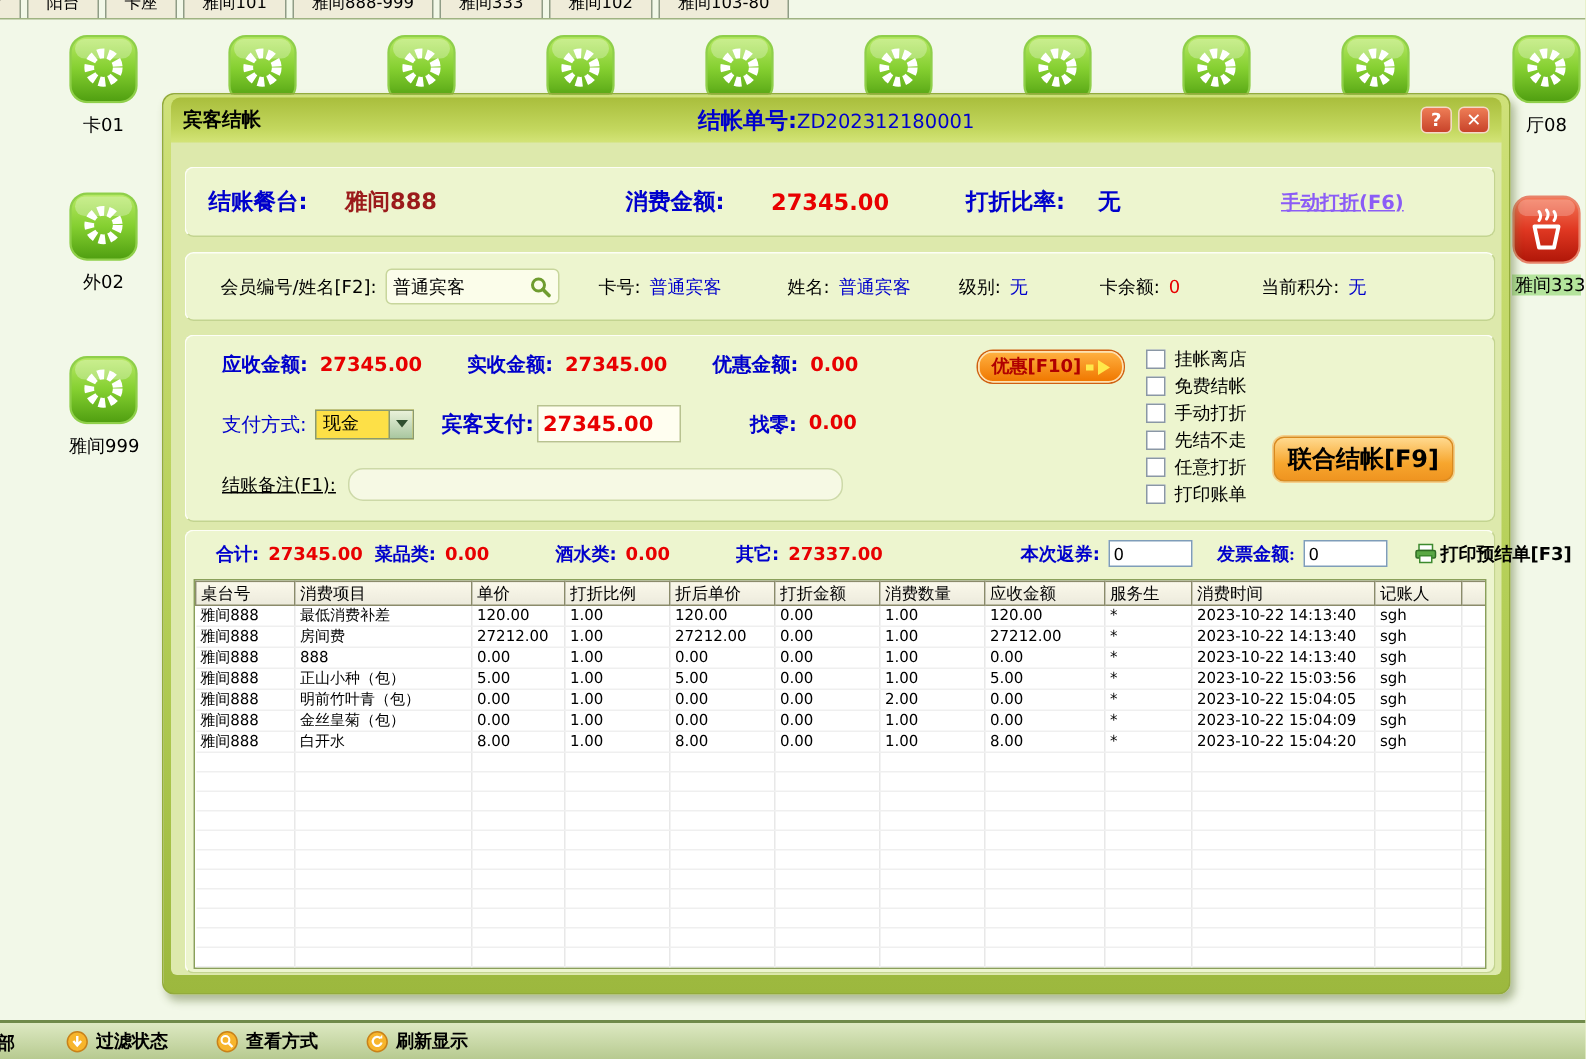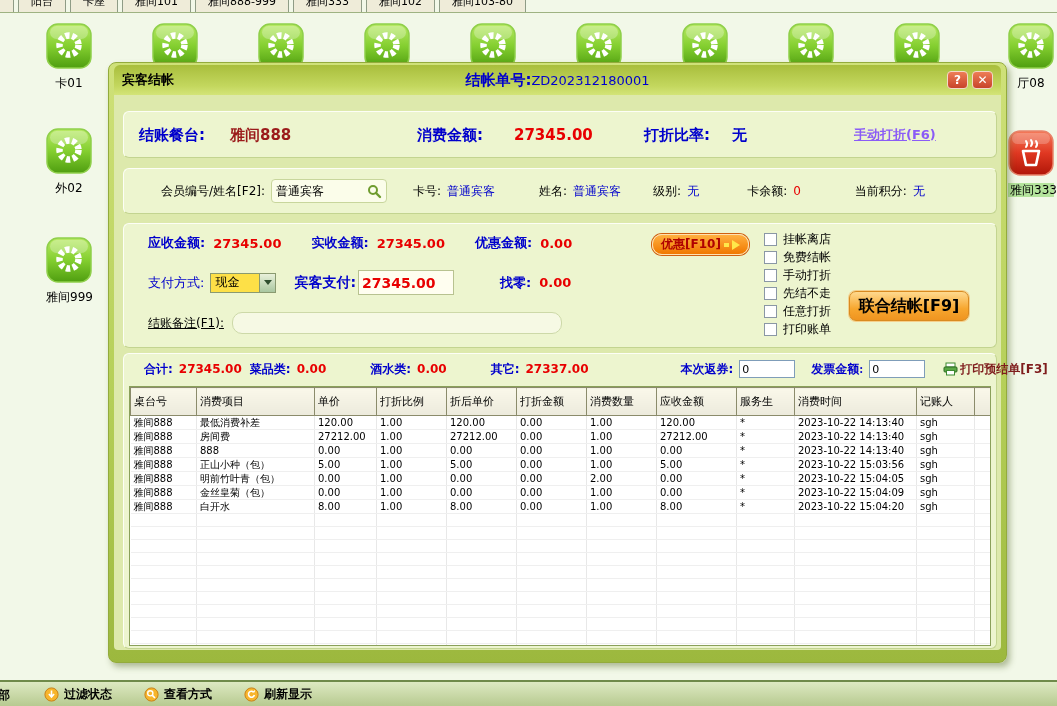--- a/index.html
+++ b/index.html
@@ -42,21 +42,21 @@
 .hdr-15{font-size:15px;font-weight:bold;}
 #hdr-desk-label{left:15px;}
 #hdr-desk{left:106px;color:#9b1b1b;}
 #hdr-amt-label{left:293px;}
 #hdr-amt{left:390px;}
 #hdr-disc-label{left:520px;}
 #hdr-disc{left:608px;color:#0000cc;}
 #hdr-link{left:730px;font-size:13px;font-weight:bold;color:#8b5cf6;text-decoration:underline;cursor:pointer;}
 
 
-#panel-member{display:flex;align-items:center;padding-left:37px;font-size:12px;}
+#panel-member{display:flex;align-items:center;padding-left:23px;font-size:12px;}
 .search-box{margin-left:6px;width:116px;height:24px;background:#fbfdea;border:1px solid #c8d69c;border-radius:4px;display:flex;align-items:center;padding:0 4px;}
 .search-box input{flex:1;min-width:0;border:none;background:transparent;font-size:12px;font-family:inherit;outline:none;}
 .m-gap1{margin-left:26px;} .m-gap2{margin-left:6px;} .m-gap3{margin-left:44px;} .m-gap4{margin-left:32px;} .m-gap5{margin-left:48px;} .m-gap6{margin-left:54px;}
 .m-blue{color:#0000cc;} .m-red{color:#e80000;}
 
 
 #panel-pay{font-size:13px;}
 .pay-row{position:absolute;left:24px;display:flex;align-items:center;white-space:nowrap;}
 #pay-row1{top:10px;}
 #pay-row2{top:46px;}
@@ -77,26 +77,26 @@
 .select .sv{flex:1;font-size:12px;padding-left:4px;}
 .select .sbtn{width:16px;height:100%;background:linear-gradient(180deg,#e9f1da,#a9c7a0);border-left:1px solid #8a9a70;display:flex;align-items:center;justify-content:center;}
 .select .tri{width:0;height:0;border-top:5px solid #2f4f2f;border-left:4px solid transparent;border-right:4px solid transparent;}
 .pay-input{margin-left:2px;width:96px;height:25px;background:#fffef0;border:1px solid #b8c290;font-size:14px;font-weight:bold;color:#e80000;font-family:inherit;padding:0 3px;}
 .remark-input{margin-left:8px;width:330px;height:22px;background:#f6f9e4;border:1px solid #cdd9a8;border-radius:10px;font-size:12px;font-family:inherit;padding:0 8px;outline:none;}
 
 
 .sum-row{position:absolute;top:6px;left:20px;display:flex;align-items:center;font-size:12px;font-weight:bold;white-space:nowrap;}
 .sg{margin-left:6px;} .sg2{margin-left:8px;} .sg3{margin-left:44px;} .sg4{margin-left:92px;} .sg5{margin-left:16px;font-family:Liberation Serif, serif;} .sg6{margin-left:18px;}
 .mini-input{width:56px;height:18px;border:1px solid #7f9db9;background:#fff;font-size:11px;font-family:inherit;padding:0 2px;font-weight:normal;}
-.print-btn{display:flex;align-items:center;color:#7f1d1d;font-size:12px;font-weight:bold;cursor:pointer;}
+.print-btn{display:flex;align-items:center;color:#000000;font-size:12px;font-weight:bold;cursor:pointer;}
 .print-btn svg{margin-right:2px;}
 
 .table-wrap{position:absolute;left:5px;top:32px;width:862px;height:260px;background:#fff;border:1px solid #8aa05a;overflow:hidden;}
 table{border-collapse:collapse;table-layout:fixed;width:100%;}
-th{background:linear-gradient(180deg,#faf8ea,#eceadc);border:1px solid #8b8b6b;font-size:11px;font-weight:normal;text-align:left;height:28px;padding:0 3px;white-space:nowrap;overflow:hidden;margin-top:32px;}
+th{background:linear-gradient(180deg,#faf8ea,#eceadc);border:1px solid #8b8b6b;font-size:11px;font-weight:normal;text-align:left;height:16px;padding:0 3px;white-space:nowrap;overflow:hidden;margin-top:32px;}
 td{font-size:10px;height:13px;line-height:13px;padding:0 3px;border-right:1px solid #e8e8e8;border-bottom:1px solid #efefef;white-space:nowrap;overflow:hidden;}
 
 
 .statusbar{position:absolute;left:0;bottom:0;width:100%;height:26px;border-top:2px solid #6f8a4a;background:linear-gradient(180deg,#dde9c2,#b7ca90);display:flex;align-items:center;z-index:20;}
 .sb-frag{position:absolute;left:-14px;top:5px;font-size:12px;font-weight:bold;}
 .sb-item{display:flex;align-items:center;margin-left:32px;font-size:12px;font-weight:bold;cursor:pointer;}
 .sb-item:first-of-type{margin-left:44px;}
 .sb-item svg{margin-right:5px;}
 </style>
 </head>

